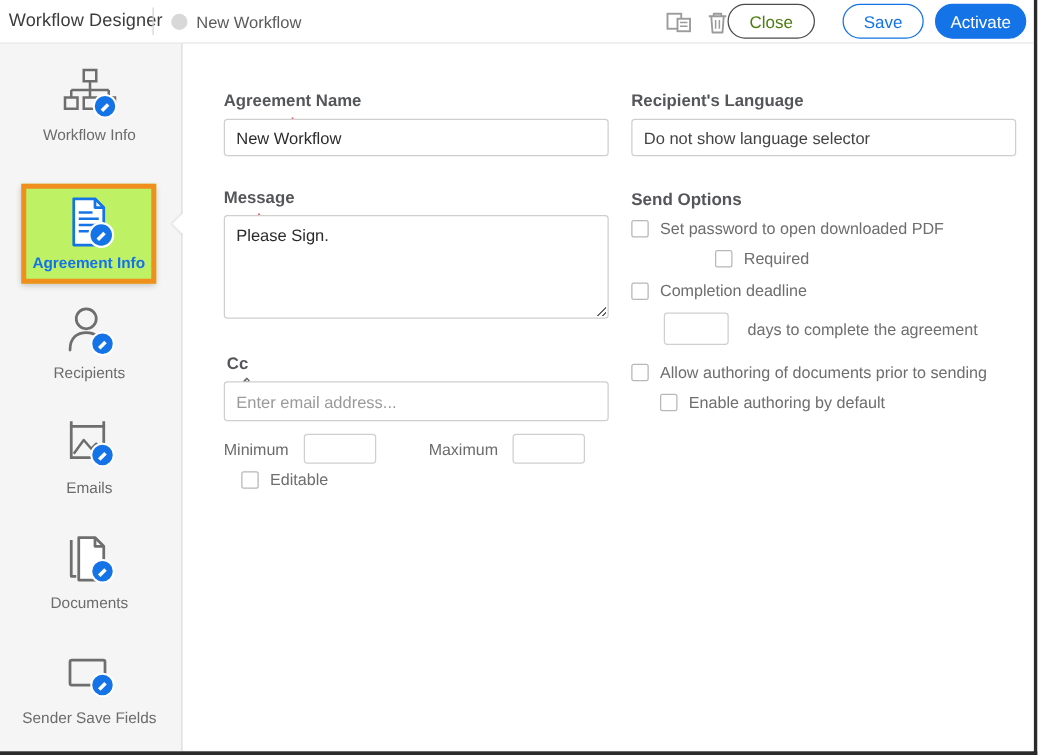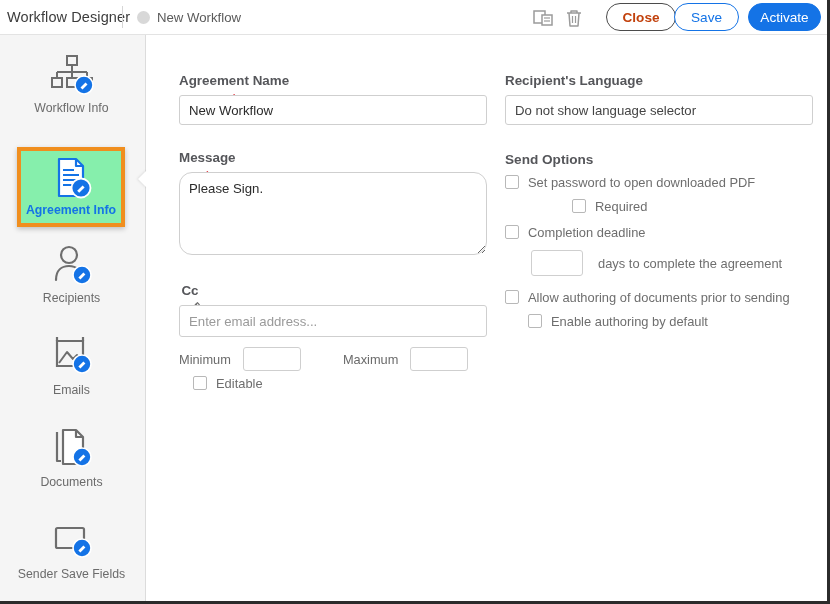--- a/index.html
+++ b/index.html
@@ -51,21 +51,21 @@
   #copy-btn { left: 531px; }
   #trash-btn { left: 562px; }
 
   .pill {
     position: absolute; top: 3px;
     height: 28px; border-radius: 15px;
     font-size: 13.6px; cursor: pointer;
     display: flex; align-items: center; justify-content: center;
     background: #ffffff;
   }
-  #close-btn { left: 606px; width: 70px; border: 1.6px solid #4b4b4b; color: #c2410c; font-weight: bold; }
+  #close-btn { left: 582px; width: 70px; border: 1.6px solid #4b4b4b; color: #4d7c0f; }
   #save-btn  { left: 674px; width: 65px; border: 1.6px solid #1473e6; color: #1473e6; }
   #activate-btn { left: 748px; width: 73px; border: 1.6px solid #1473e6; background: #1473e6; color: #ffffff; }
 
   
   #sidebar {
     position: absolute; left: 0; top: 35px;
     width: 146px; height: 566px;
     background: #f5f5f5;
     border-right: 1px solid #dcdcdc;
   }
@@ -75,21 +75,21 @@
     display: flex; flex-direction: column;
     align-items: center; justify-content: flex-start;
     cursor: pointer;
   }
   .nav-label {
     font-size: 12.3px; color: #6b6b6b;
     text-align: center; margin-top: 4px; line-height: 1.15;
   }
   .nav-item.active {
     border: 4px solid #f08e1e;
-    background: #86efac;
+    background: #bef264;
     box-shadow: 0 2px 5px rgba(0,0,0,.22);
     left: 17px; width: 108px; height: 80px;
     justify-content: center;
   }
   .nav-item.active .nav-label { color: #1473e6; font-weight: 600; margin-top: 3px; }
   .icon-wrap { position: relative; width: 46px; height: 44px; }
   #divider-arrow {
     position: absolute; left: 138px; top: 170px;
     width: 0; height: 0;
     border-top: 9px solid transparent;
@@ -115,40 +115,40 @@
   .txt-input {
     width: 308px; height: 30px;
     border: 1px solid #cfcfcf; border-radius: 3px;
     background: #fff; font-size: 13.2px; color: #2b2b2b;
     padding: 0 9px; font-family: "Liberation Sans", sans-serif;
     outline: none;
   }
   .txt-input::placeholder { color: #9a9a9a; }
   #msg-area {
     width: 308px; height: 83px;
-    border: 1px solid #cfcfcf; border-radius: 13px;
+    border: 1px solid #cfcfcf; border-radius: 3px;
     font-size: 13.2px; color: #2b2b2b; padding: 8px 9px;
     font-family: "Liberation Sans", sans-serif;
     resize: both; outline: none;
   }
   .sm-box {
     width: 58px; height: 24px;
     border: 1px solid #cfcfcf; border-radius: 3px;
     background: #fff; outline: none;
     font-family: "Liberation Sans", sans-serif; font-size: 12.5px;
     padding: 0 5px;
   }
   .inline-lbl { font-size: 12.8px; color: #6b6b6b; }
 
   .cbox {
     width: 14px; height: 14px;
     border: 1.3px solid #b8b8b8; border-radius: 2px;
     background: #fff; cursor: pointer; flex: none;
   }
-  .cb-row { display: flex; align-items: flex-start; gap: 9px; }
+  .cb-row { display: flex; align-items: center; gap: 9px; }
   .cb-text { font-size: 12.9px; color: #6e6e6e; }
 
   .sec-head { font-size: 13.6px; color: #55565a; font-weight: bold; }
 </style>
 </head>
 <body>
 
 <div id="frame">
 
   <div id="header">

